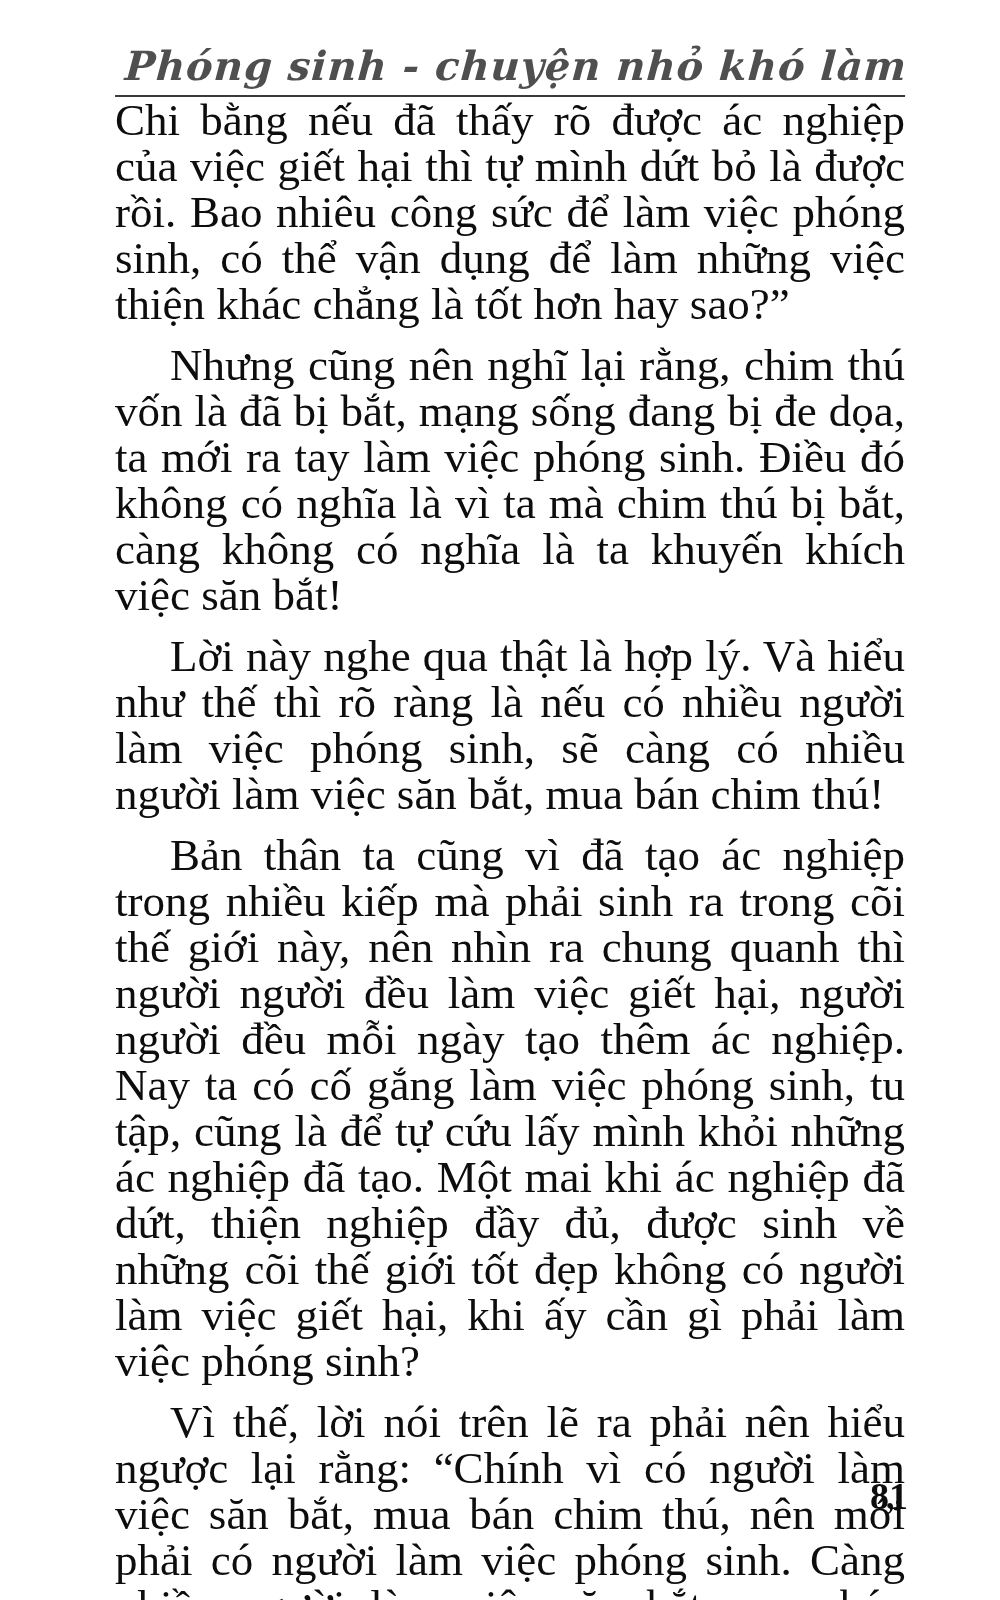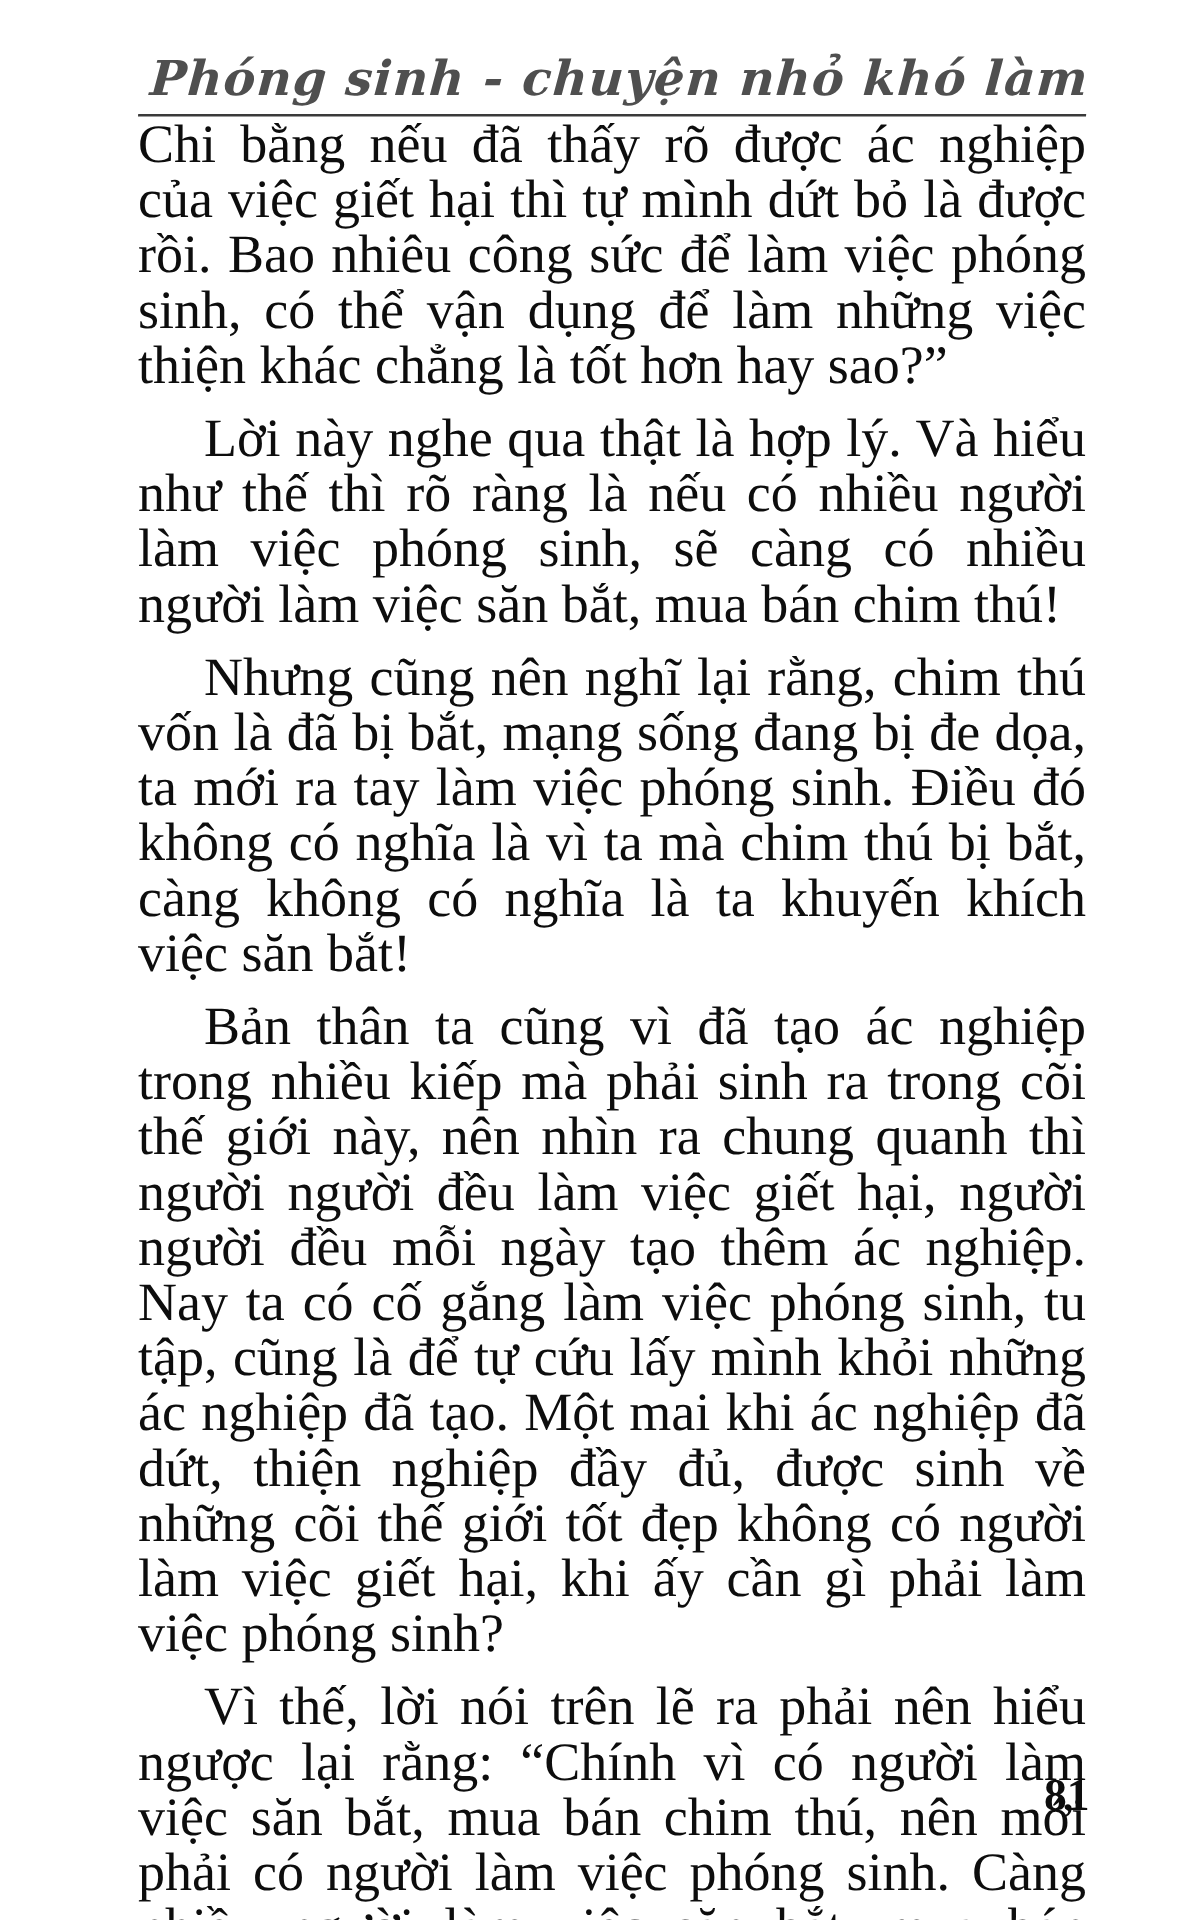--- a/index.html
+++ b/index.html
@@ -54,21 +54,21 @@
 </style>
 </head>
 <body>
 
 <div class="page">
 
   <div class="running-header">Phóng sinh - chuyện nhỏ khó làm</div>
 
   <div class="body-text">
     <p class="continuation">Chi bằng nếu đã thấy rõ được ác nghiệp của việc giết hại thì tự mình dứt bỏ là được rồi. Bao nhiêu công sức để làm việc phóng sinh, có thể vận dụng để làm những việc thiện khác chẳng là tốt hơn hay sao?”</p>
+    <p>Nhưng cũng nên nghĩ lại rằng, chim thú vốn là đã bị bắt, mạng sống đang bị đe dọa, ta mới ra tay làm việc phóng sinh. Điều đó không có nghĩa là vì ta mà chim thú bị bắt, càng không có nghĩa là ta khuyến khích việc săn bắt!</p>
     <p>Lời này nghe qua thật là hợp lý. Và hiểu như thế thì rõ ràng là nếu có nhiều người làm việc phóng sinh, sẽ càng có nhiều người làm việc săn bắt, mua bán chim thú!</p>
-    <p>Nhưng cũng nên nghĩ lại rằng, chim thú vốn là đã bị bắt, mạng sống đang bị đe dọa, ta mới ra tay làm việc phóng sinh. Điều đó không có nghĩa là vì ta mà chim thú bị bắt, càng không có nghĩa là ta khuyến khích việc săn bắt!</p>
     <p>Bản thân ta cũng vì đã tạo ác nghiệp trong nhiều kiếp mà phải sinh ra trong cõi thế giới này, nên nhìn ra chung quanh thì người người đều làm việc giết hại, người người đều mỗi ngày tạo thêm ác nghiệp. Nay ta có cố gắng làm việc phóng sinh, tu tập, cũng là để tự cứu lấy mình khỏi những ác nghiệp đã tạo. Một mai khi ác nghiệp đã dứt, thiện nghiệp đầy đủ, được sinh về những cõi thế giới tốt đẹp không có người làm việc giết hại, khi ấy cần gì phải làm việc phóng sinh?</p>
     <p>Vì thế, lời nói trên lẽ ra phải nên hiểu ngược lại rằng: “Chính vì có người làm việc săn bắt, mua bán chim thú, nên mới phải có người làm việc phóng sinh. Càng nhiều người làm việc săn bắt, mua bán chim thú, lại càng phải có nhiều người làm việc phóng sinh hơn.”</p>
   </div>
 
   <div class="page-number">81</div>
 
 </div>
 
 </body></html>

